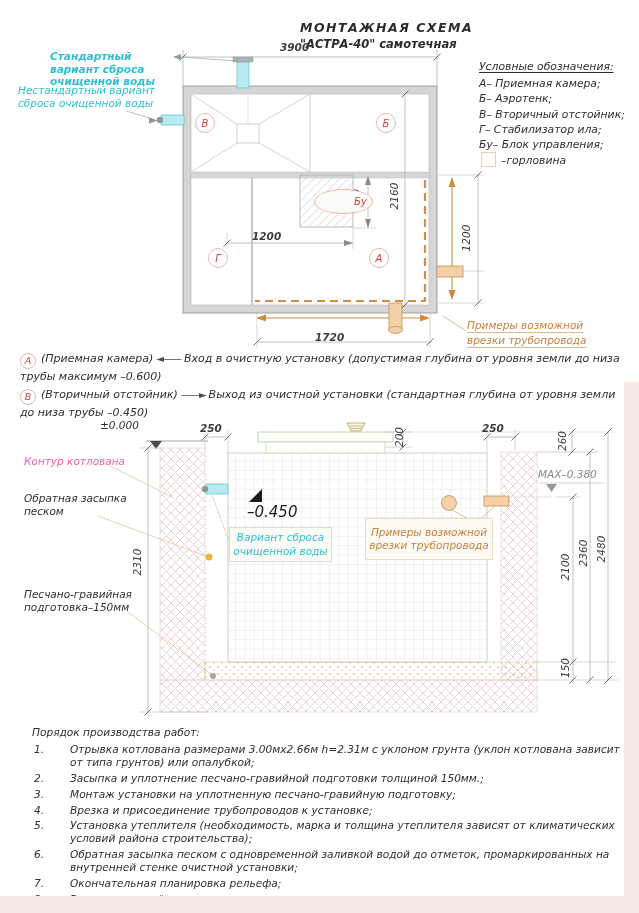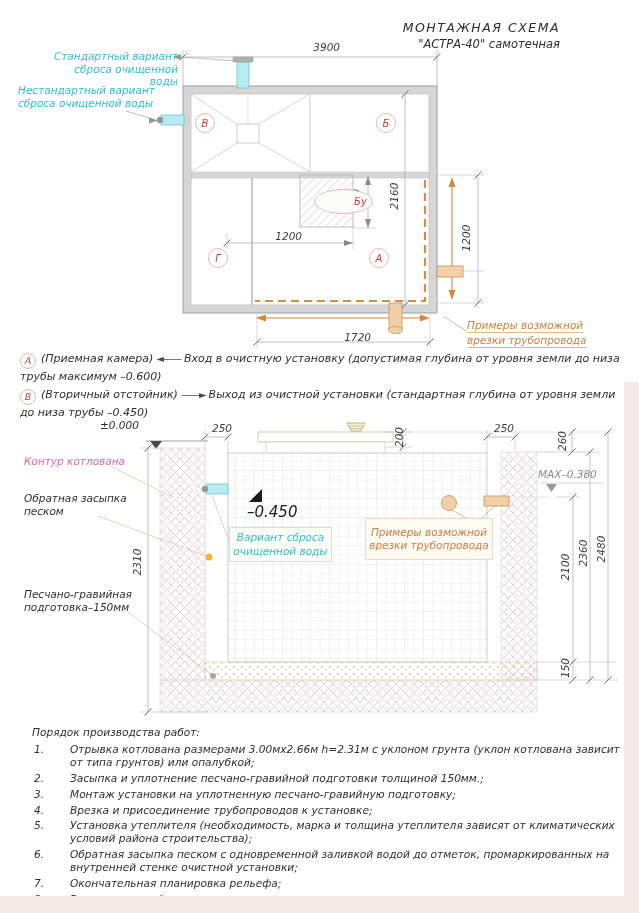--- a/index.html
+++ b/index.html
@@ -1,20 +1,20 @@
 <!DOCTYPE html>
 <html><head>
 <meta charset="utf-8">
 <style>
   html,body{margin:0;padding:0;background:#e9e9e9;}
   #page{position:relative;width:639px;height:913px;background:#ffffff;overflow:hidden;
         font-family:"DejaVu Sans",sans-serif;}
   .t{position:absolute;font-style:italic;color:#3a3a3a;white-space:normal;}
   .nowrap{white-space:nowrap;}
-  .center{text-align:right;}
+  .center{text-align:left;font-weight:bold;}
   .dim{font-size:10.5px;color:#3c3c3c;}
   .vtext{width:40px;height:12px;line-height:12px;text-align:center;transform:rotate(-90deg);}
   .cyan{color:#2fc0d2;}
   .orange{color:#c8823c;}
   .pink{color:#e964a5;}
   .gray{color:#8a8a8a;}
   .badge-circle{position:absolute;border:1px solid #e7b7b0;border-radius:50%;
       color:#c94237;font-style:italic;display:flex;align-items:center;justify-content:center;background:transparent;}
   .label-box{position:absolute;border:1px solid;display:flex;align-items:center;justify-content:center;
       text-align:center;font-style:italic;font-size:10.5px;line-height:13.5px;}
@@ -245,20 +245,31 @@
       <line x1="128" y1="612" x2="211" y2="674" stroke="#d8c09c" stroke-width="0.7"></line>
     </g>
   </svg>
 
   <div class="t center nowrap" style="left:300px;top:20px;width:260px;font-size:12.5px;letter-spacing:1.5px;color:#2c2c2c;">МОНТАЖНАЯ СХЕМА</div>
   <div class="t center nowrap" style="left:300px;top:37px;width:260px;font-size:11.5px;color:#2c2c2c;">"АСТРА-40" самотечная</div>
 
   <div class="t cyan" style="left:18px;top:84px;width:140px;font-size:10.5px;line-height:12.5px;">Нестандартный вариант сброса очищенной воды</div>
   <div class="t cyan center" style="left:50px;top:50px;width:128px;font-size:10.5px;line-height:12.5px;">Стандартный вариант сброса очищенной воды</div>
 
+  <div id="legend">
+    <div class="lg-head">Условные обозначения:</div>
+    <div class="lg-row">А– Приемная камера;</div>
+    <div class="lg-row">Б– Аэротенк;</div>
+    <div class="lg-row">В– Вторичный отстойник;</div>
+    <div class="lg-row">Г– Стабилизатор ила;</div>
+    <div class="lg-row">Бу– Блок управления;</div>
+    <div class="lg-row">
+      <span class="lg-square"></span><span>–горловина</span>
+    </div>
+  </div>
 
   <div class="t dim center nowrap" style="left:280px;top:41px;width:60px;">3900</div>
   <div class="t dim vtext" style="left:336px;top:193px;">970</div>
   <div class="t dim vtext" style="left:374px;top:190px;">2160</div>
   <div class="t dim center nowrap" style="left:252px;top:230px;width:50px;">1200</div>
   <div class="t dim vtext" style="left:446px;top:232px;">1200</div>
   <div class="t dim center nowrap" style="left:315px;top:331px;width:56px;">1720</div>
 
   <div class="badge-circle" style="left:195px;top:113px;width:18px;height:18px;font-size:10px;">В</div>
   <div class="badge-circle" style="left:376px;top:113px;width:18px;height:18px;font-size:10px;">Б</div>

